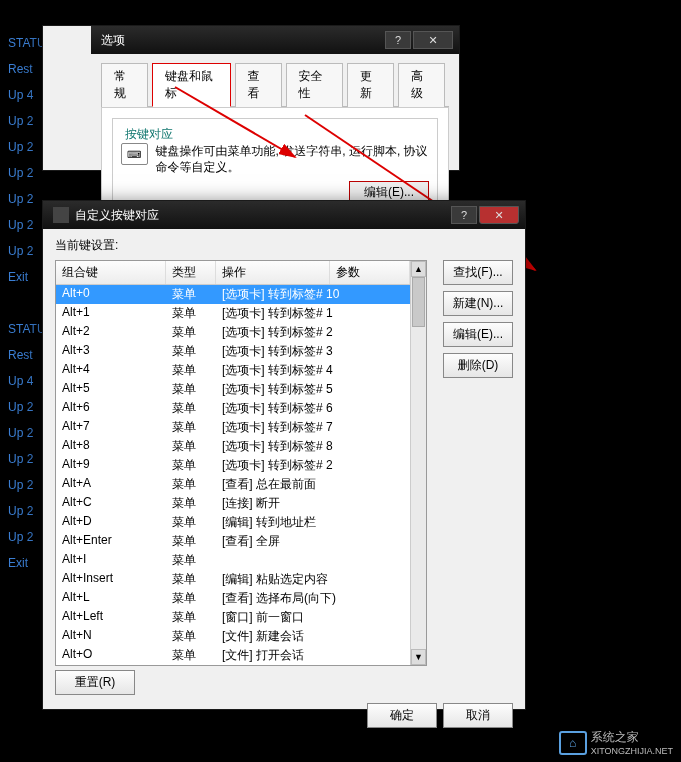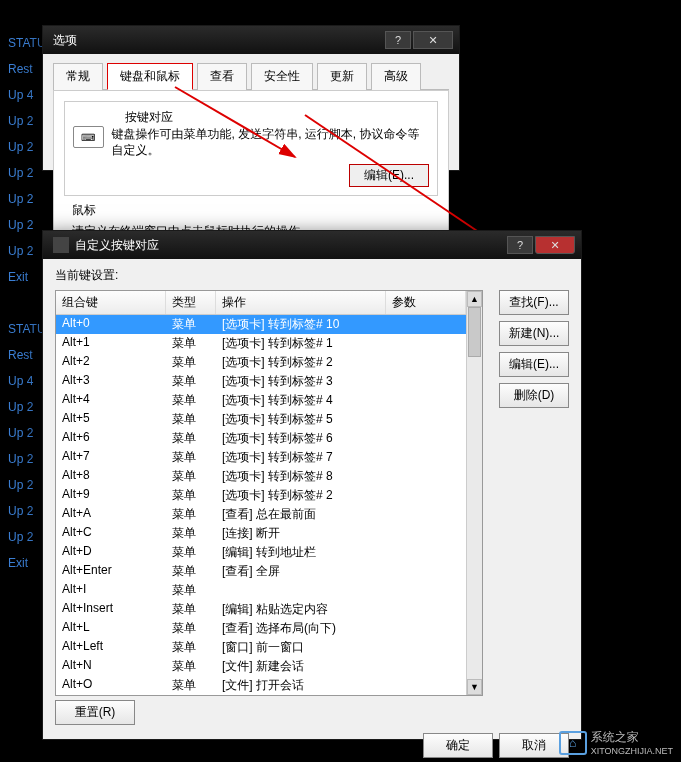--- a/index.html
+++ b/index.html
@@ -8,34 +8,34 @@
 .terminal { position: absolute; inset: 0; padding: 4px 8px; color: #3b7fd4; line-height: 26px; font-family: Consolas, monospace; white-space: pre; }
 
 .win { position: absolute; background: #f0f0f0; border: 1px solid #1a1a1a; box-shadow: 0 4px 20px rgba(0,0,0,.6); }
 .titlebar { background: linear-gradient(#2b2b2b,#111); height: 28px; display: flex; align-items: center; color: #fff; padding: 0 6px 0 10px; }
 .titlebar .icon { width: 16px; height: 16px; margin-right: 6px; background: #444; display: inline-block; }
 .titlebar .txt { flex: 1; }
 .titlebtns { display: flex; gap: 2px; }
 .titlebtn { width: 26px; height: 18px; background: #3a3a3a; border: 1px solid #555; color: #ddd; display: flex; align-items: center; justify-content: center; font-size: 11px; cursor: pointer; }
 .closebtn { background: #b73030; width: 40px; border-radius: 0 0 3px 3px; }
 
-.win1 { left: 42px; top: 25px; width: 418px; height: 146px; }
+.win1 { left: 42px; top: 25px; width: 418px; height: 146px; padding-left: 48px; }
 .tabs { display: flex; border-bottom: 1px solid #bbb; margin: 8px 10px 0; }
 .tab { padding: 4px 12px; border: 1px solid #bbb; border-bottom: none; margin-right: 4px; background: #f7f7f7; cursor: pointer; position: relative; top: 1px; }
 .tab.active { background: #fff; border: 1px solid #d00; border-bottom: 1px solid #fff; }
 .panel1 { border: 1px solid #ccc; margin: 0 10px; padding: 10px 10px 6px; background: #fff; }
 .fieldset { border: 1px solid #ccc; padding: 8px; margin-bottom: 6px; }
-.legend { font-size: 12px; color: #000000; margin-top: -14px; background: #fff; display: inline-block; padding: 0 4px; margin-left: 48px; }
+.legend { font-size: 12px; color: #0f766e; margin-top: -14px; background: #fff; display: inline-block; padding: 0 4px; }
 .kbrow { display: flex; align-items: flex-start; }
 .kbicon { width: 34px; height: 22px; border: 1px solid #888; border-radius: 2px; margin-right: 8px; display: flex; align-items: center; justify-content: center; font-size: 10px; }
 .editbtn-wrap { text-align: right; margin-top: 6px; }
 .editbtn { border: 1px solid #b00; padding: 2px 14px; background: #efefef; cursor: pointer; }
 .mouse-section { padding-left: 8px; }
 
-.win2 { left: 42px; top: 230px; width: 540px; height: 510px; }
+.win2 { left: 42px; top: 200px; width: 484px; height: 510px; }
 .body2 { padding: 8px 12px 10px; }
 .label { margin-bottom: 6px; }
 .flexrow { display: flex; gap: 16px; }
 .tablewrap { flex: 1; border: 1px solid #999; background: #fff; display: flex; }
 .table { flex: 1; overflow: hidden; }
 .thead { display: flex; background: linear-gradient(#fdfdfd,#ececec); border-bottom: 1px solid #ccc; }
 .th { padding: 3px 6px; border-right: 1px solid #ddd; }
 .th1 { width: 110px; } .th2 { width: 50px; } .th3 { flex: 1; } .th4 { width: 80px; }
 .tbody { height: 380px; overflow-y: auto; }
 .tr { display: flex; padding: 1px 6px; }

